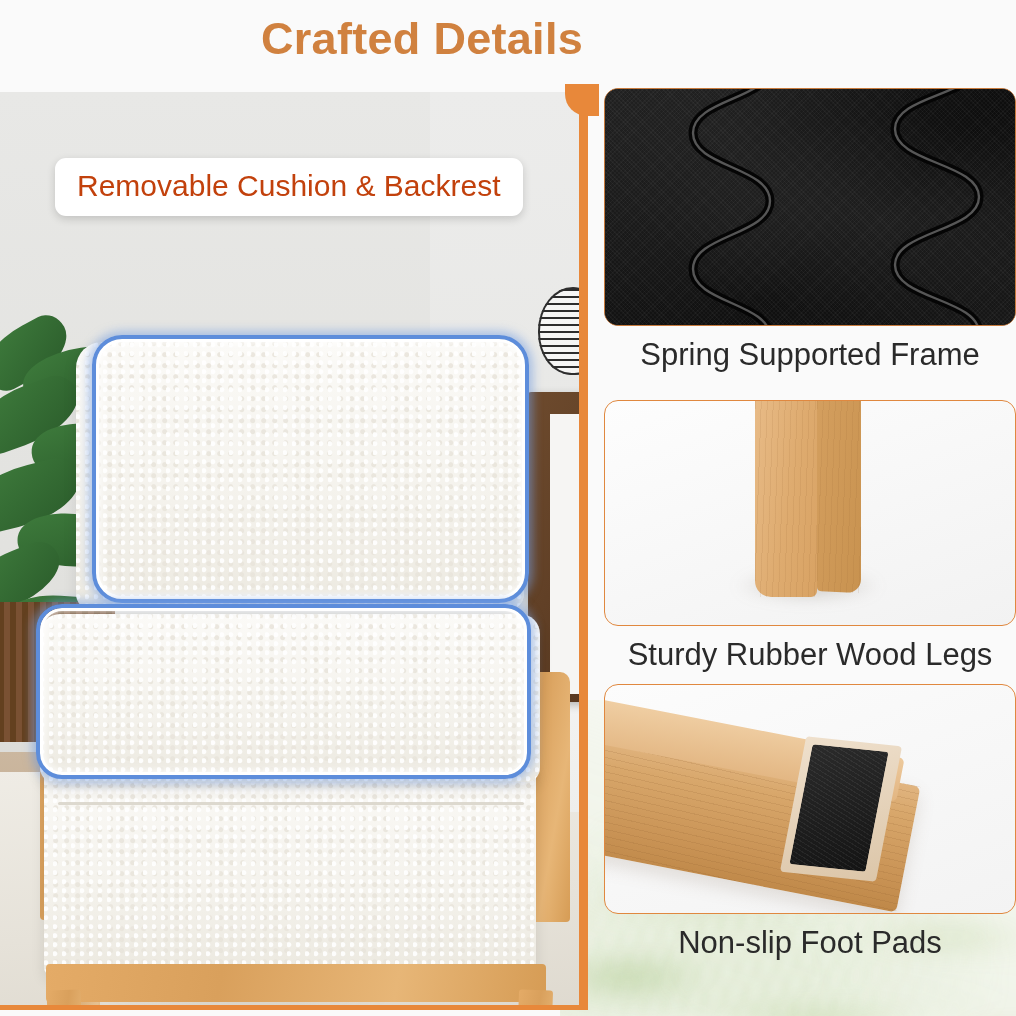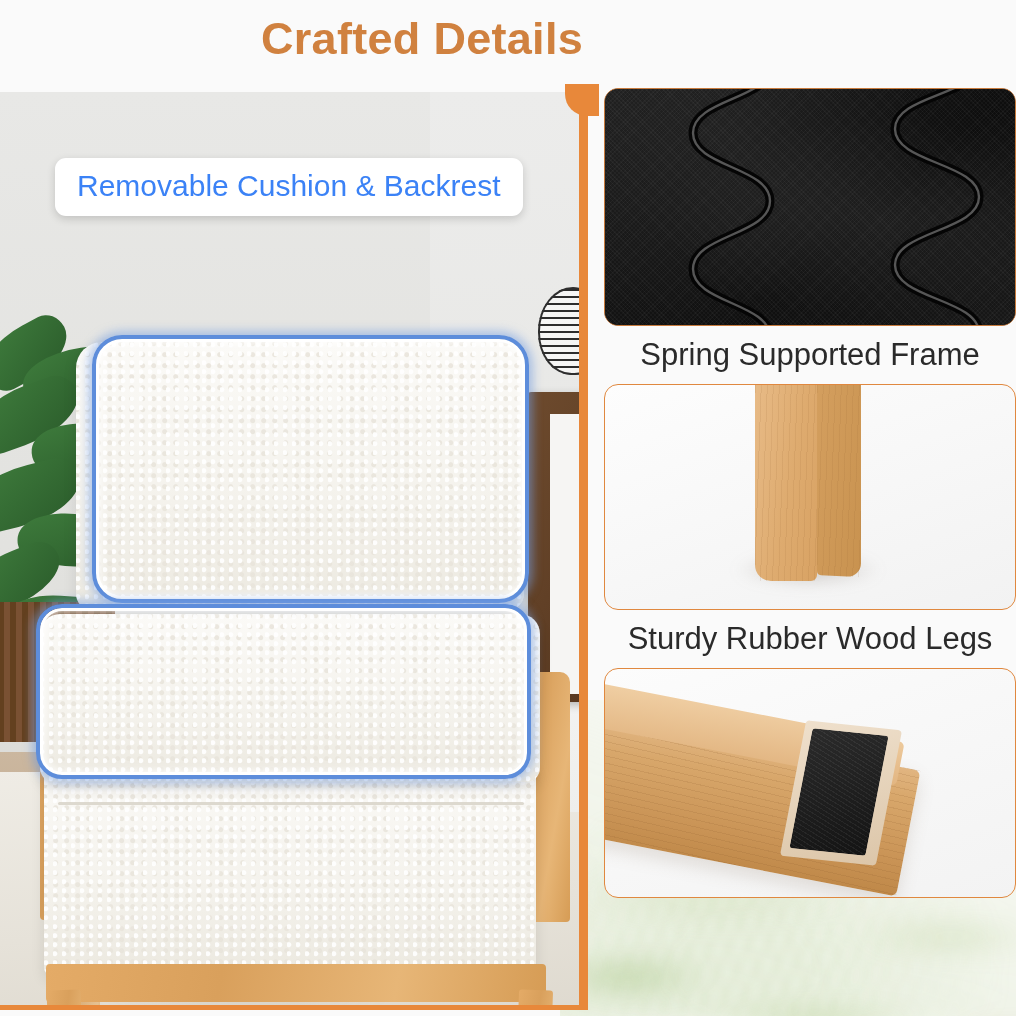--- a/index.html
+++ b/index.html
@@ -133,21 +133,21 @@
                   inset 0 0 0 3px #ffffff,
                   inset 0 0 9px 4px rgba(255,255,255,.95);
        pointer-events:none; }
   .hl-back{ left:92px; top:243px; width:437px; height:268px; }
   .hl-seat{ left:36px; top:512px; width:495px; height:175px; border-radius:26px; }
 
   
   .badge{
     position:absolute; left:55px; top:158px; z-index:5;
     background:#ffffff; border-radius:11px;
-    padding:11px 22px 13px; font-size:30px; color:#3b82f6;
+    padding:11px 22px 13px; font-size:30px; color:#c2410c;
     box-shadow:0 3px 9px rgba(0,0,0,.16);
     white-space:nowrap;
   }
 
   
   .corner-accent{
     position:absolute; left:565px; top:84px; width:34px; height:32px;
     background:#e8883a; border-radius:0 0 0 22px; z-index:4;
   }
 
@@ -291,21 +291,21 @@
         <path d="M95 -10 C95 22 18 22 18 56 C18 90 95 90 95 124 C95 158 18 158 18 192 C18 226 95 226 95 260 C95 278 60 284 40 278" fill="none" stroke="#6a6a6a" stroke-width="2.4" stroke-linecap="round" opacity=".8"></path>
       </svg>
       <svg class="spring" style="left:268px;" width="120" height="268" viewBox="0 0 120 268">
         <path d="M106 -14 C106 18 22 18 22 52 C22 86 106 86 106 120 C106 154 22 154 22 188 C22 222 106 222 106 256 C106 276 70 284 48 278" fill="none" stroke="#050505" stroke-width="9" stroke-linecap="round"></path>
         <path d="M106 -14 C106 18 22 18 22 52 C22 86 106 86 106 120 C106 154 22 154 22 188 C22 222 106 222 106 256 C106 276 70 284 48 278" fill="none" stroke="#6a6a6a" stroke-width="2.4" stroke-linecap="round" opacity=".8"></path>
       </svg>
     </div>
     <div class="caption">Spring Supported Frame</div>
   </div>
 
-  <div class="card" style="margin-top:12px;">
+  <div class="card" style="margin-top:28px;">
     <div class="card-media m2">
       <div class="leg-shadow"></div>
       <div class="leg-front">
         <div class="grain"></div>
       </div>
       <div class="leg-side">
         <div class="grain"></div>
       </div>
     </div>
     <div class="caption">Sturdy Rubber Wood Legs</div>
@@ -313,15 +313,16 @@
 
   <div class="card" style="margin-top:12px;">
     <div class="card-media m3">
       <div class="leg-diag">
         <div class="grain"></div>
       </div>
       <div class="leg-diag-top"></div>
       <div class="pad-rim"></div>
       <div class="pad"></div>
     </div>
+    <div class="caption">Non-slip Foot Pads</div>
   </div>
 
 </div>
 
 </body></html>

